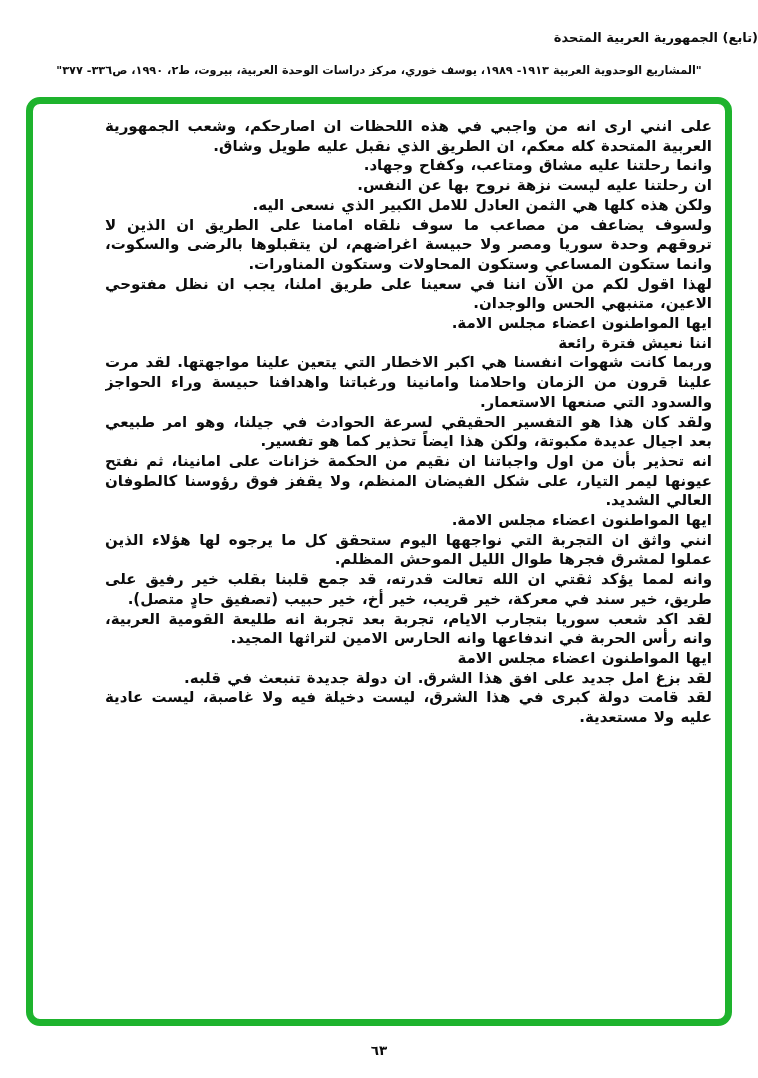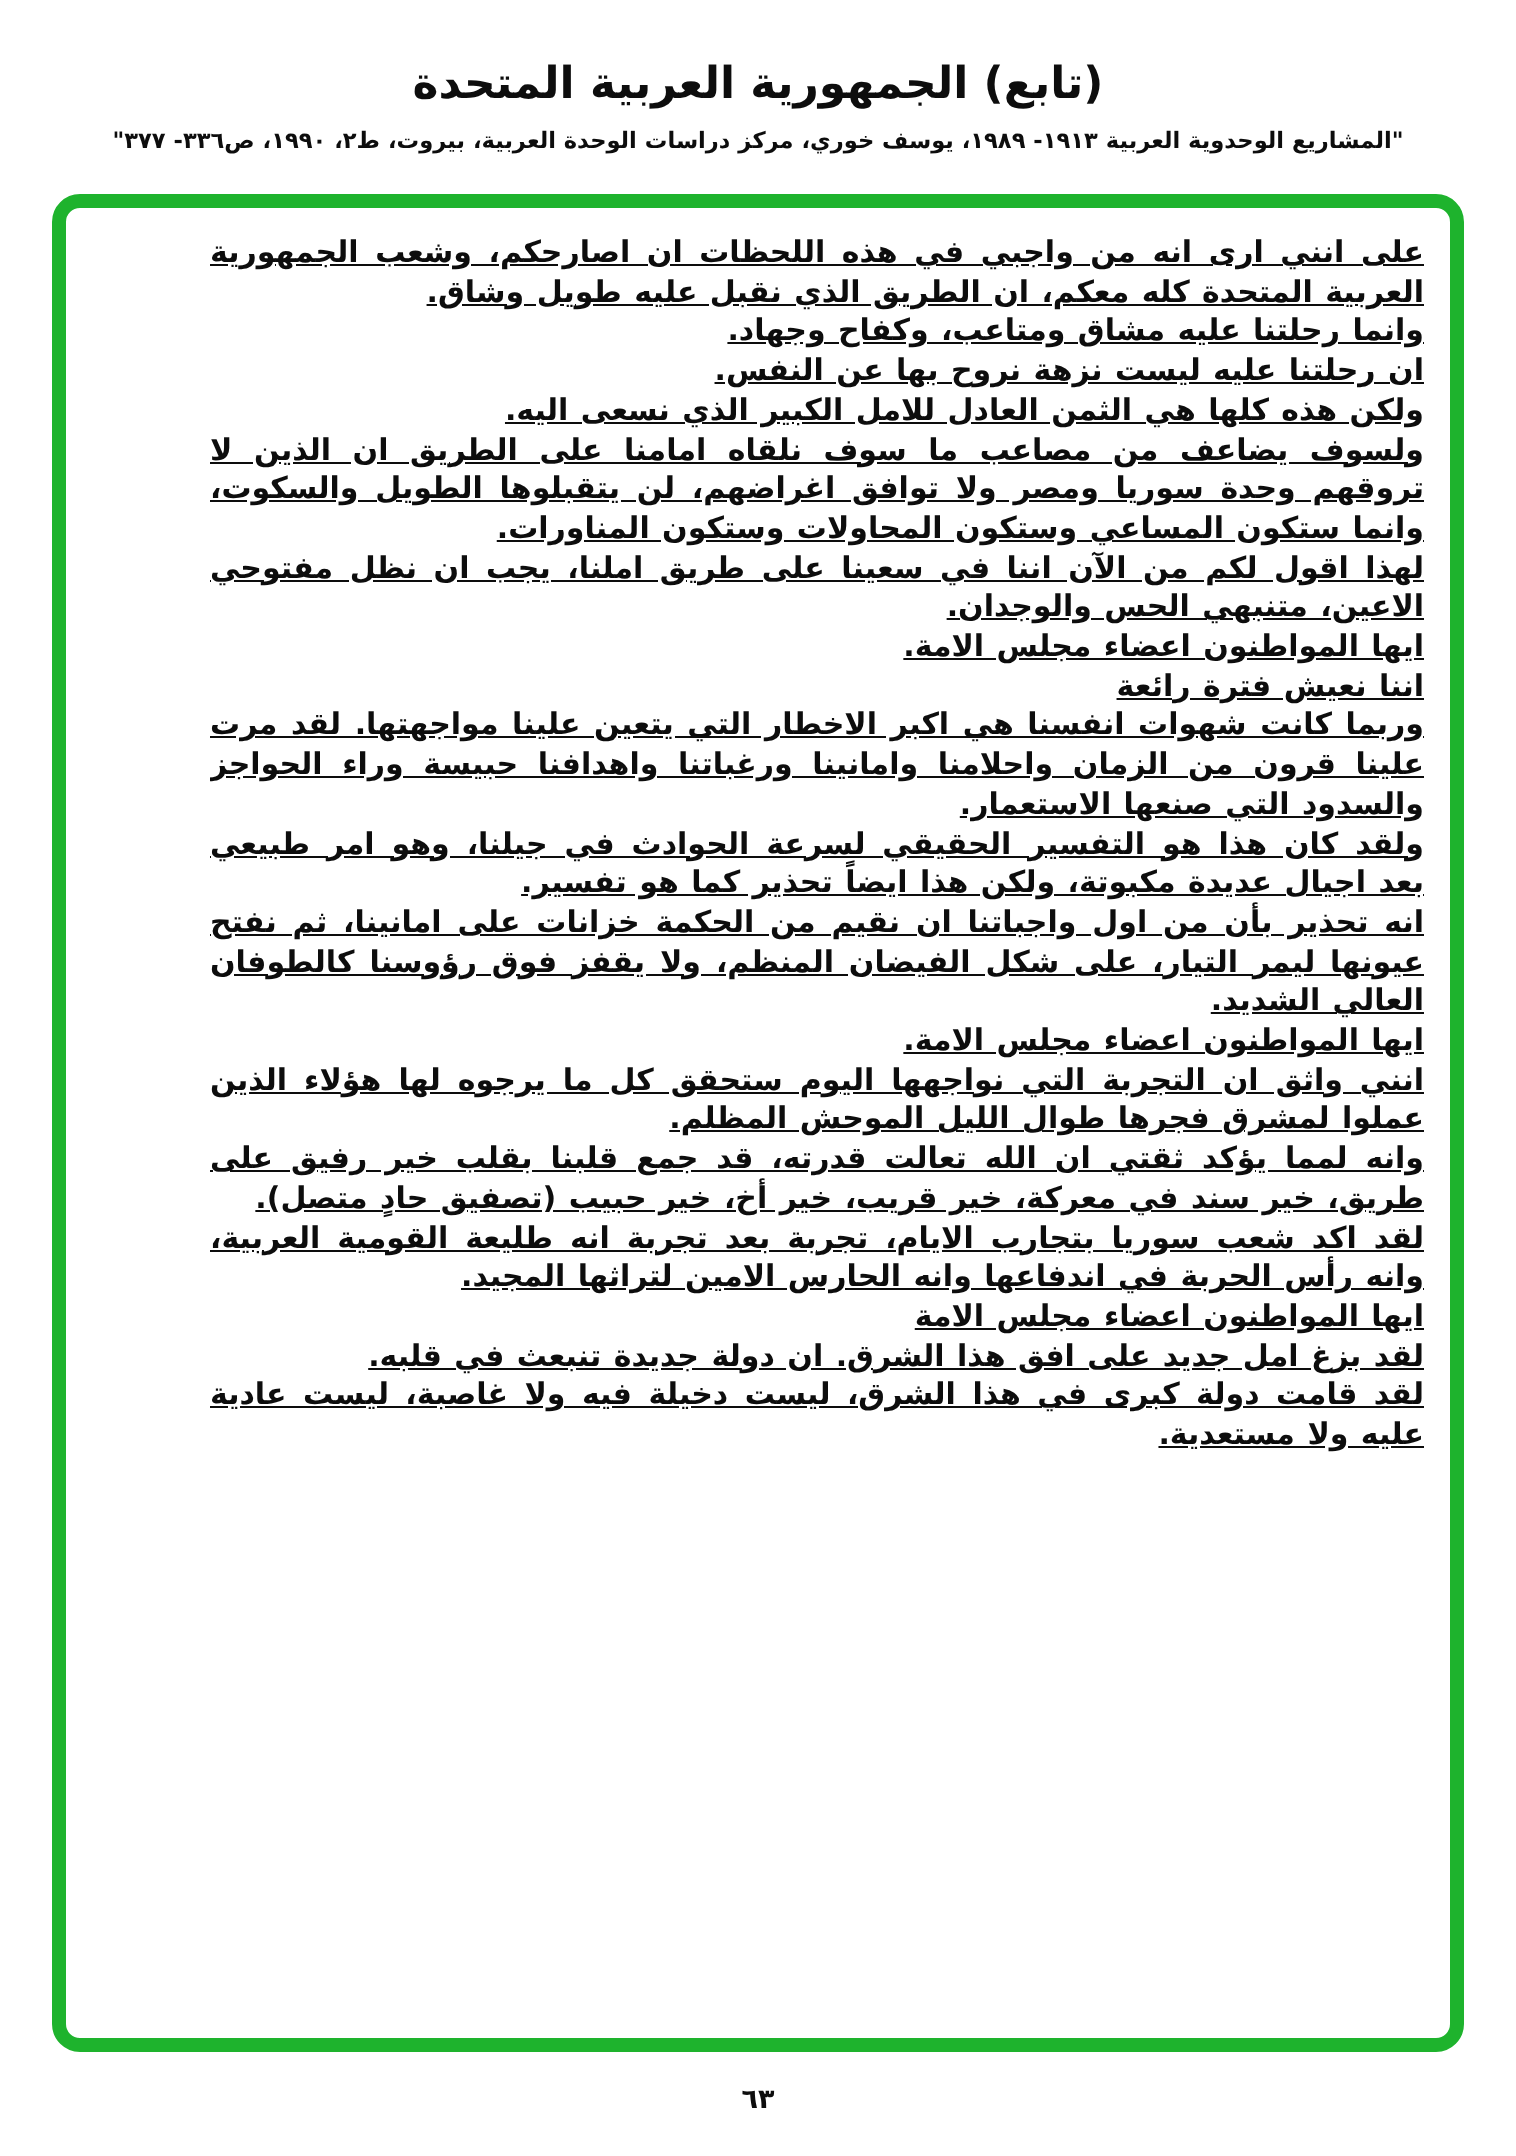--- a/index.html
+++ b/index.html
@@ -15,22 +15,21 @@
     height: 1078px;
     background: #ffffff;
     overflow: hidden;
     direction: rtl;
   }
   .title {
     position: absolute;
     top: 30px;
     left: 0;
     width: 100%;
-    text-align: center;
-    font-size: 22px;
+    font-size: 13px;
     font-weight: 700;
     letter-spacing: 0.2px;
   }
   .citation {
     position: absolute;
     top: 64px;
     left: 0;
     width: 100%;
     text-align: center;
     font-size: 11.3px;
@@ -49,21 +48,20 @@
     background: #ffffff;
   }
   .text {
     position: absolute;
     top: 13px;
     right: 13px;
     left: 72px;
     bottom: 10px;
     direction: rtl;
     overflow: hidden;
-    text-decoration: underline;
   }
   .text p {
     margin: 0;
     padding: 0;
     text-align: justify;
     text-align-last: right;
     font-size: 15px;
     line-height: 19.7px;
     font-weight: 700;
     word-spacing: 1px;
@@ -86,21 +84,21 @@
   <div class="title">(تابع) الجمهورية العربية المتحدة</div>
 
   <div class="citation">"المشاريع الوحدوية العربية ١٩١٣- ١٩٨٩، يوسف خوري، مركز دراسات الوحدة العربية، بيروت، ط٢، ١٩٩٠، ص٣٣٦- ٣٧٧"</div>
 
   <div class="frame" id="content-frame" style="border-color: rgb(30, 179, 45);">
     <div class="text" id="paragraphs">
         <p>على انني ارى انه من واجبي في هذه اللحظات ان اصارحكم، وشعب الجمهورية العربية المتحدة كله معكم، ان الطريق الذي نقبل عليه طويل وشاق.</p>
         <p>وانما رحلتنا عليه مشاق ومتاعب، وكفاح وجهاد.</p>
         <p>ان رحلتنا عليه ليست نزهة نروح بها عن النفس.</p>
         <p>ولكن هذه كلها هي الثمن العادل للامل الكبير الذي نسعى اليه.</p>
-        <p>ولسوف يضاعف من مصاعب ما سوف نلقاه امامنا على الطريق ان الذين لا تروقهم وحدة سوريا ومصر ولا توافق اغراضهم، لن يتقبلوها الطويل والسكوت، وانما ستكون المساعي وستكون المحاولات وستكون المناورات.</p>
+        <p>ولسوف يضاعف من مصاعب ما سوف نلقاه امامنا على الطريق ان الذين لا تروقهم وحدة سوريا ومصر ولا حبيسة اغراضهم، لن يتقبلوها بالرضى والسكوت، وانما ستكون المساعي وستكون المحاولات وستكون المناورات.</p>
         <p>لهذا اقول لكم من الآن اننا في سعينا على طريق املنا، يجب ان نظل مفتوحي الاعين، متنبهي الحس والوجدان.</p>
         <p>ايها المواطنون اعضاء مجلس الامة.</p>
         <p>اننا نعيش فترة رائعة</p>
         <p>وربما كانت شهوات انفسنا هي اكبر الاخطار التي يتعين علينا مواجهتها. لقد مرت علينا قرون من الزمان واحلامنا وامانينا ورغباتنا واهدافنا حبيسة وراء الحواجز والسدود التي صنعها الاستعمار.</p>
         <p>ولقد كان هذا هو التفسير الحقيقي لسرعة الحوادث في جيلنا، وهو امر طبيعي بعد اجيال عديدة مكبوتة، ولكن هذا ايضاً تحذير كما هو تفسير.</p>
         <p>انه تحذير بأن من اول واجباتنا ان نقيم من الحكمة خزانات على امانينا، ثم نفتح عيونها ليمر التيار، على شكل الفيضان المنظم، ولا يقفز فوق رؤوسنا كالطوفان العالي الشديد.</p>
         <p>ايها المواطنون اعضاء مجلس الامة.</p>
         <p>انني واثق ان التجربة التي نواجهها اليوم ستحقق كل ما يرجوه لها هؤلاء الذين عملوا لمشرق فجرها طوال الليل الموحش المظلم.</p>
         <p>وانه لمما يؤكد ثقتي ان الله تعالت قدرته، قد جمع قلبنا بقلب خير رفيق على طريق، خير سند في معركة، خير قريب، خير أخ، خير حبيب (تصفيق حادٍ متصل).</p>
         <p>لقد اكد شعب سوريا بتجارب الايام، تجربة بعد تجربة انه طليعة القومية العربية، وانه رأس الحربة في اندفاعها وانه الحارس الامين لتراثها المجيد.</p>

